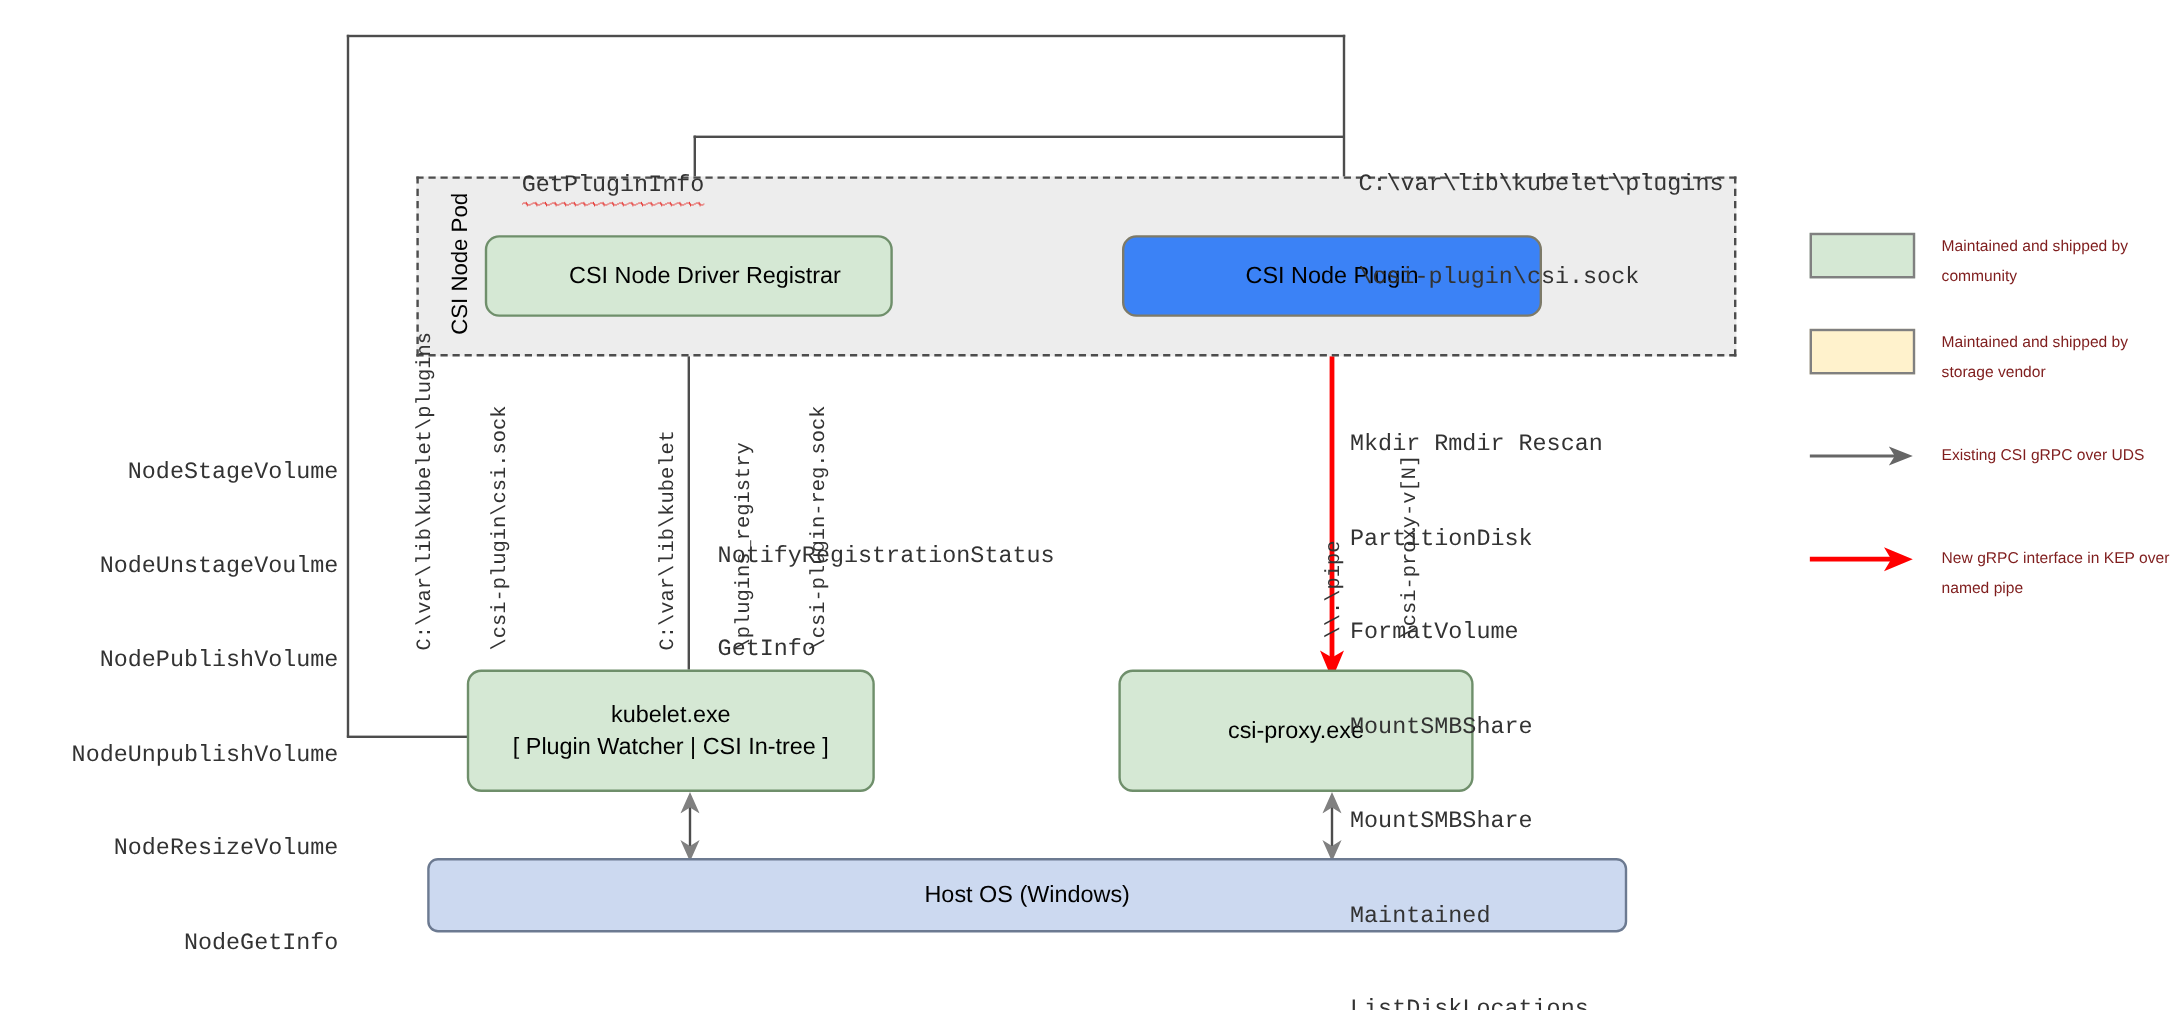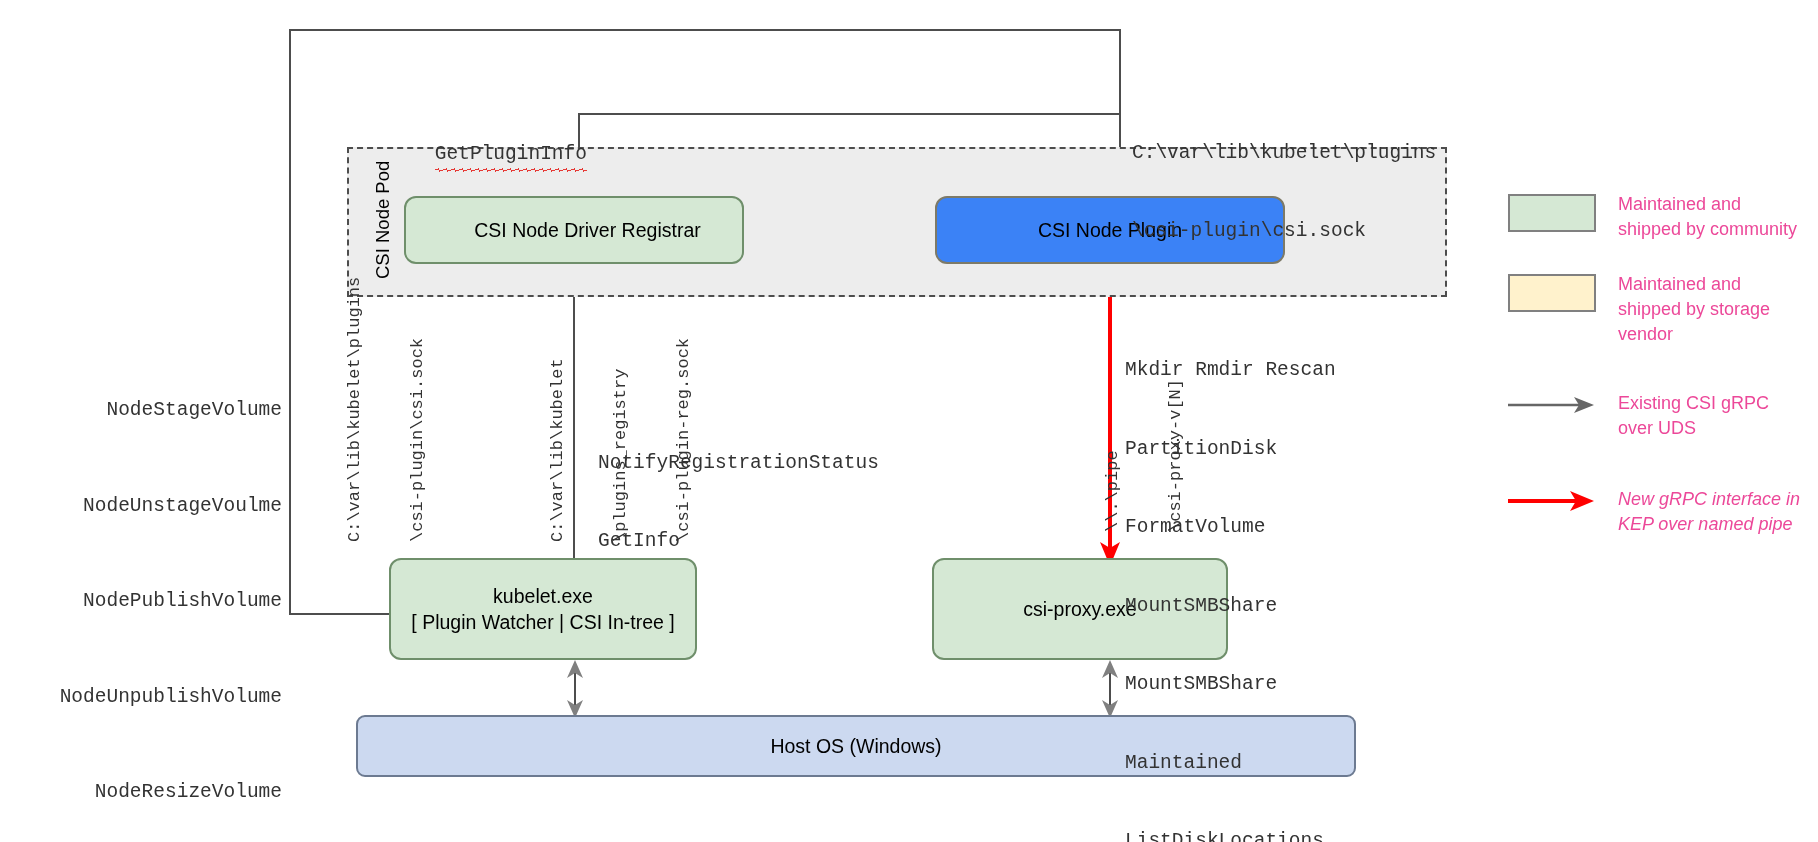--- a/index.html
+++ b/index.html
@@ -36,21 +36,21 @@
     white-space: pre;
   }
 
   
   #node-ops {
     left: 0px;
     top: 328px;
     width: 282px;
     text-align: right;
   }
-  #node-ops div { line-height: 26.5px; margin-top: 17px; }
+  #node-ops div { line-height: 26.5px; }
 
   
   #proxy-ops {
     left: 1125px;
     top: 305px;
     text-align: left;
   }
   #proxy-ops div { line-height: 26.5px; }
 
   
@@ -112,21 +112,21 @@
     font-size: 19.5px;
     line-height: 26px;
     color: #000000;
   }
   .box.green { background: #d5e8d4; border-color: #6f8f6b; }
   .box.yellow { background: #3b82f6; border-color: #7d7a68; }
   .box.blue  { background: #ccd9f0; border-color: #6c7a91; border-radius: 9px; }
 
   #box-registrar { left: 404px; top: 196px; width: 340px; height: 68px; padding-left: 27px; }
   #box-nodeplugin { left: 935px; top: 196px; width: 350px; height: 68px; }
-  #box-kubelet   { left: 389px; top: 558px; width: 308px; height: 102px; }
+  #box-kubelet   { left: 389px; top: 558px; width: 340px; height: 102px; }
   #box-csiproxy  { left: 932px; top: 558px; width: 296px; height: 102px; }
   #box-hostos    { left: 356px; top: 715px; width: 1000px; height: 62px; font-size: 19.5px; }
 
   
   .ln-h { background: #4d4d4d; height: 2px; }
   .ln-v { background: #4d4d4d; width: 2px; }
   .ln-red-v { background: #ff0000; width: 4px; }
 
   
   #legend { left: 1508px; top: 192px; width: 300px; }
@@ -146,26 +146,26 @@
   .legend-swatch.green  { background: #d5e8d4; }
   .legend-swatch.yellow { background: #fff2cc; }
   .legend-arrowcell {
     width: 88px; height: 38px;
     flex: 0 0 auto;
     margin-right: 22px;
     position: relative;
     margin-top: 2px;
   }
   .legend-text {
-    font-size: 18px;
+    font-size: 13px;
     line-height: 25px;
-    color: #ec4899;
+    color: #7f1d1d;
   }
   #legend-row-arrow-gray { margin-top: 44px; }
-  #legend-row-arrow-red  { margin-top: 46px; font-style: italic; }
+  #legend-row-arrow-red  { margin-top: 46px; }
 </style>
 </head>
 <body>
 
 <div id="canvas">
 
   <div class="abs ln-v" style="left:289px; top:29px; height:585px;"></div>
   <div class="abs ln-h" style="left:289px; top:29px; width:832px;"></div>
   <div class="abs ln-h" style="left:289px; top:613px; width:102px;"></div>
   <div class="abs ln-v" style="left:1119px; top:29px; height:167px;"></div>

